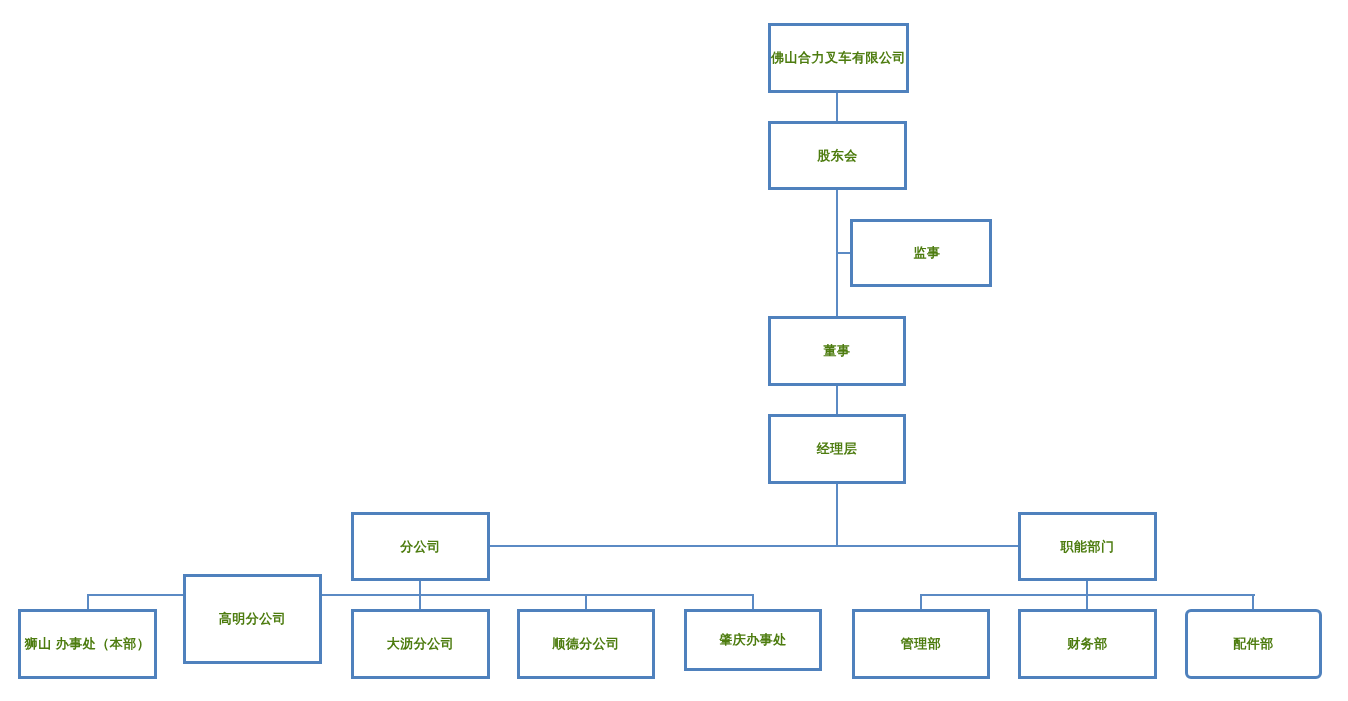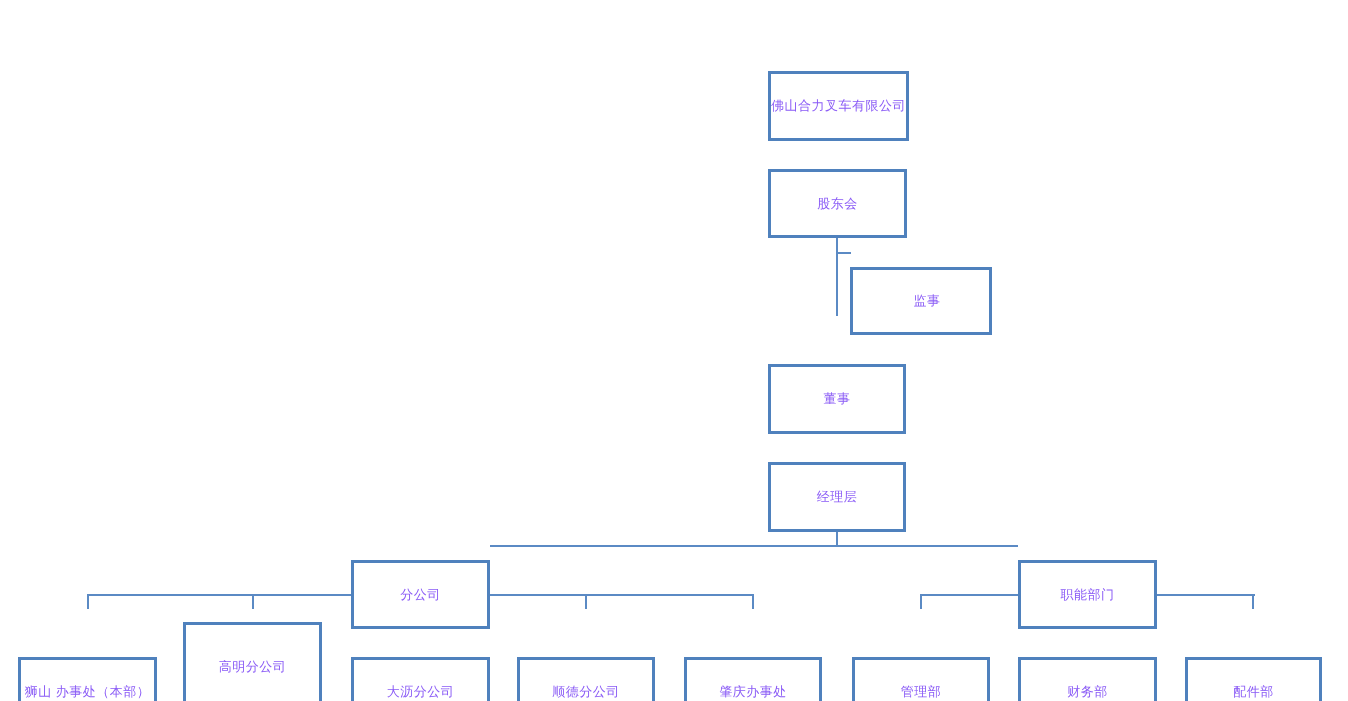--- a/index.html
+++ b/index.html
@@ -18,49 +18,48 @@
   .node {
     position: absolute;
     box-sizing: border-box;
     background: #ffffff;
     border: 3px solid #4f81bd;
     display: flex;
     align-items: center;
     justify-content: center;
     text-align: center;
     font-size: 13px;
-    font-weight: normal;
-    color: #8b5cf6;
+    font-weight: bold;
+    color: #4d7c0f;
     white-space: nowrap;
     letter-spacing: 0.5px;
-    margin-top: 48px;
   }
   .line {
     position: absolute;
     background: #5b8ac4;
   }
   .line.h { height: 2px; }
   .line.v { width: 2px; }
 
   
   .n-root        { left: 768px;  top: 23px;  width: 141px; height: 70px; }
   .n-shareholders{ left: 768px;  top: 121px; width: 139px; height: 69px; }
   .n-supervisor  { left: 850px;  top: 219px; width: 142px; height: 68px; padding-left: 12px; }
   .n-director    { left: 768px;  top: 316px; width: 138px; height: 70px; align-items: center; }
   .n-management  { left: 768px;  top: 414px; width: 138px; height: 70px; }
   .n-branch      { left: 351px;  top: 512px; width: 139px; height: 69px; }
   .n-functional  { left: 1018px; top: 512px; width: 139px; height: 69px; }
   .n-shishan     { left: 18px;   top: 609px; width: 139px; height: 70px; }
   .n-gaoming     { left: 183px;  top: 574px; width: 139px; height: 90px; }
   .n-dali        { left: 351px;  top: 609px; width: 139px; height: 70px; }
   .n-shunde      { left: 517px;  top: 609px; width: 138px; height: 70px; }
-  .n-zhaoqing    { left: 684px;  top: 609px; width: 138px; height: 70px; }
+  .n-zhaoqing    { left: 684px;  top: 609px; width: 138px; height: 62px; }
   .n-mgmtdept    { left: 852px;  top: 609px; width: 138px; height: 70px; }
   .n-finance     { left: 1018px; top: 609px; width: 139px; height: 70px; }
-  .n-parts       { left: 1185px; top: 609px; width: 137px; height: 70px; }
+  .n-parts       { left: 1185px; top: 609px; width: 137px; height: 70px; border-radius: 6px; }
 
   
   .l1  { left: 836px;  top: 93px;  height: 28px; }
   .l2  { left: 836px;  top: 190px; height: 126px; }
   .l3  { left: 837px;  top: 252px; width: 14px; }
   .l4  { left: 836px;  top: 386px; height: 28px; }
   .l5  { left: 836px;  top: 484px; height: 63px; }
   .l6  { left: 490px;  top: 545px; width: 528px; }
   .l7  { left: 419px;  top: 581px; height: 15px; }
   .l8  { left: 87px;   top: 594px; width: 667px; }

